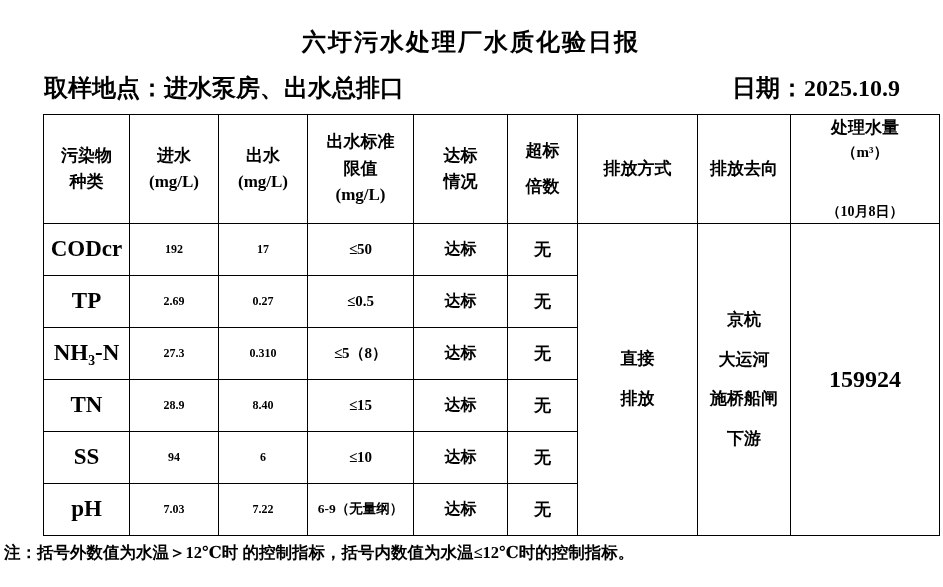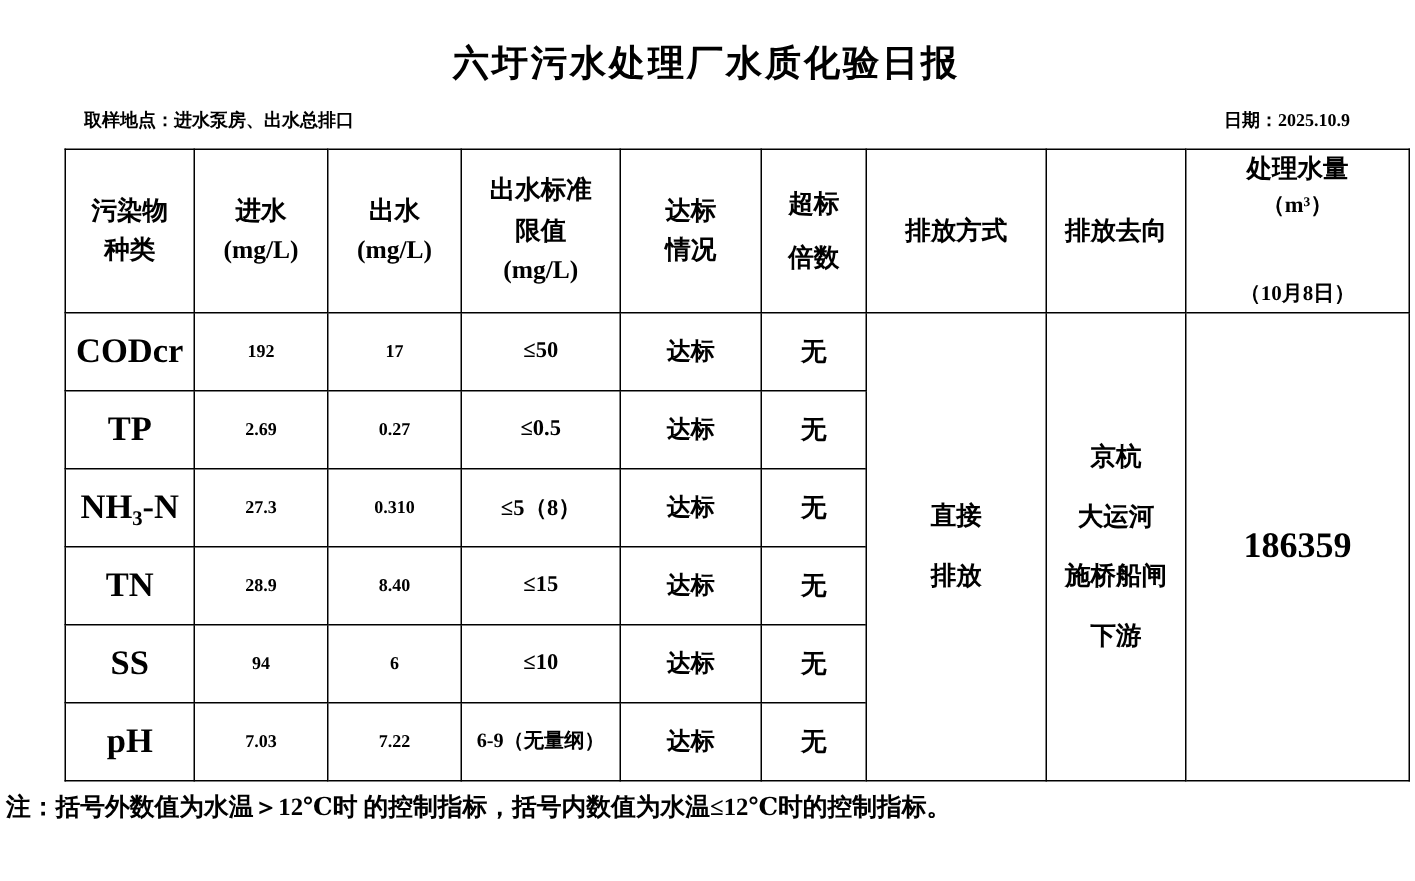--- a/index.html
+++ b/index.html
@@ -22,23 +22,22 @@
     text-align: center;
     font-size: 24px;
     font-weight: bold;
     letter-spacing: 2px;
   }
   .subhead {
     display: flex;
     justify-content: space-between;
     align-items: baseline;
     padding: 14px 42px 0 44px;
-    font-size: 12px;
-    font-weight: bold;
-    margin-left: 12px;
+    font-size: 24px;
+    font-weight: bold;
   }
   table.report {
     border-collapse: collapse;
     table-layout: fixed;
     margin: 10px 0 0 43px;
     width: 896px;
   }
   table.report th,
   table.report td {
     border: 1.5px solid #000000;
@@ -145,21 +144,21 @@
         <td class="mode" rowspan="6">
           <div class="mline">直接</div>
           <div class="mline">排放</div>
         </td>
         <td class="dest" rowspan="6">
           <div class="dline">京杭</div>
           <div class="dline">大运河</div>
           <div class="dline">施桥船闸</div>
           <div class="dline">下游</div>
         </td>
-        <td class="volume" rowspan="6">186359</td>
+        <td class="volume" rowspan="6">159924</td>
       </tr>
       <tr>
         <td class="pollutant">TP</td>
         <td class="num">2.69</td>
         <td class="num">0.27</td>
         <td class="limit">≤0.5</td>
         <td class="status">达标</td>
         <td class="exceed">无</td>
       </tr>
       <tr>

